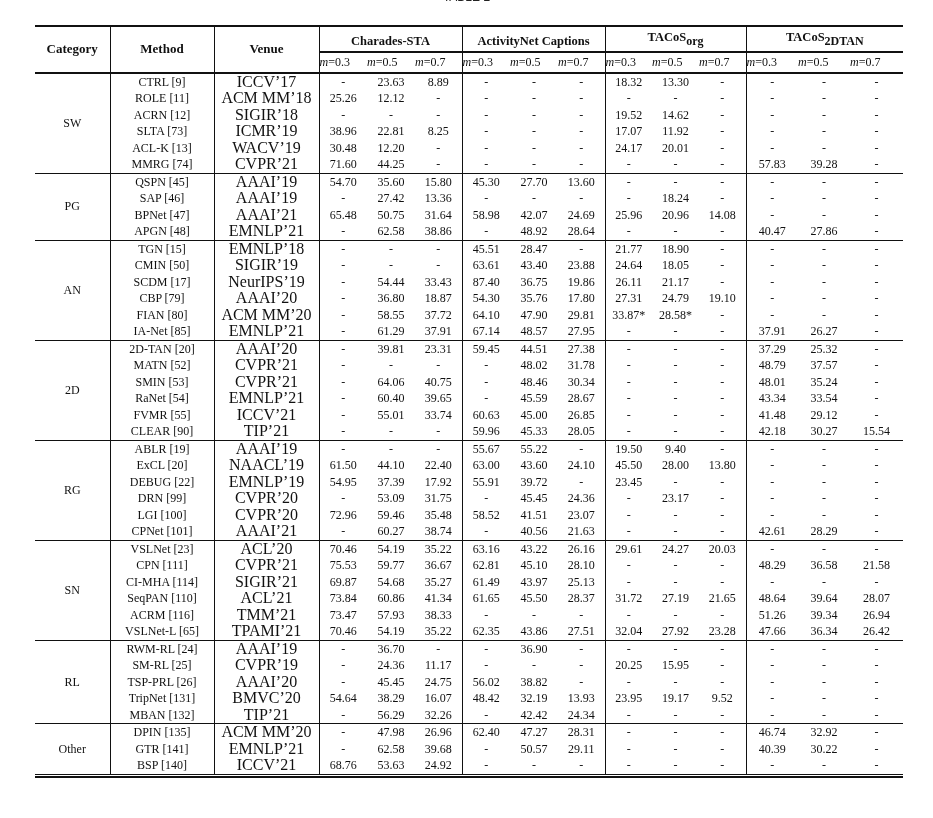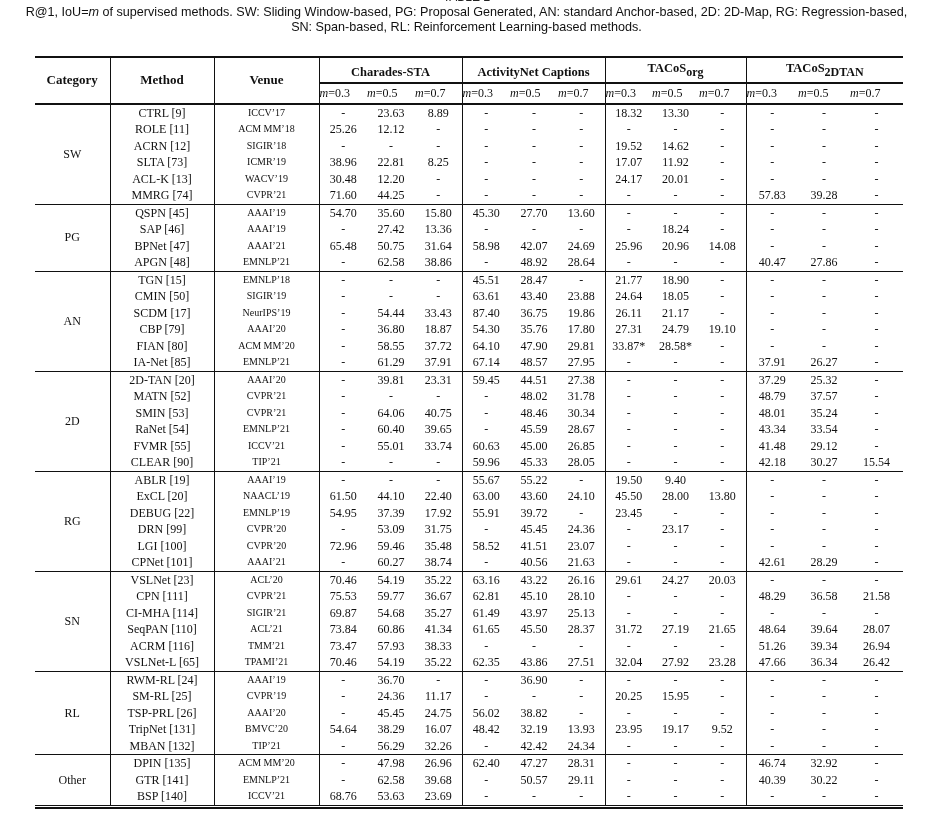--- a/index.html
+++ b/index.html
@@ -82,36 +82,33 @@
   td{
     padding:0;
     height:16.5px;
     line-height:16.5px;
     text-align:center;
     white-space:nowrap;
     overflow:hidden;
   }
   td.cat{font-size:12px;text-align:center;}
   td.method{font-size:12px;margin-top:20px;}
-  td.venue{font-size:10px;}
+  td.venue{font-size:16px;}
   td.val{font-size:12px;}
   .bl{border-left:1px solid #111;}
 </style>
 </head>
 <body>
 
 <div class="page">
 
   <div class="title-clip">
     <span>TABLE 2</span>
   </div>
 
-  <div class="caption">
-    <span>R@1, IoU=</span><i class="mvar">m</i><span> of supervised methods. SW: Sliding Window-based, PG: Proposal Generated, AN: standard Anchor-based, 2D: 2D-Map, RG: Regression-based, SN: Span-based, RL: Reinforcement Learning-based methods.</span>
-  </div>
 
   <div class="table-wrap">
     <table id="results-table">
       <colgroup>
         <col style="width:75px">
           <col style="width:104px">
           <col style="width:105px">
         <col style="width:48px">
           <col style="width:48px">
           <col style="width:47px">
@@ -827,21 +824,21 @@
             <td class="val">-</td>
             <td class="val bl">40.39</td>
             <td class="val">30.22</td>
             <td class="val">-</td>
           </tr>
           <tr>
             <td class="method bl">BSP [140]</td>
             <td class="venue bl">ICCV’21</td>
             <td class="val bl">68.76</td>
             <td class="val">53.63</td>
-            <td class="val">23.69</td>
+            <td class="val">24.92</td>
             <td class="val bl">-</td>
             <td class="val">-</td>
             <td class="val">-</td>
             <td class="val bl">-</td>
             <td class="val">-</td>
             <td class="val">-</td>
             <td class="val bl">-</td>
             <td class="val">-</td>
             <td class="val">-</td>
           </tr>

